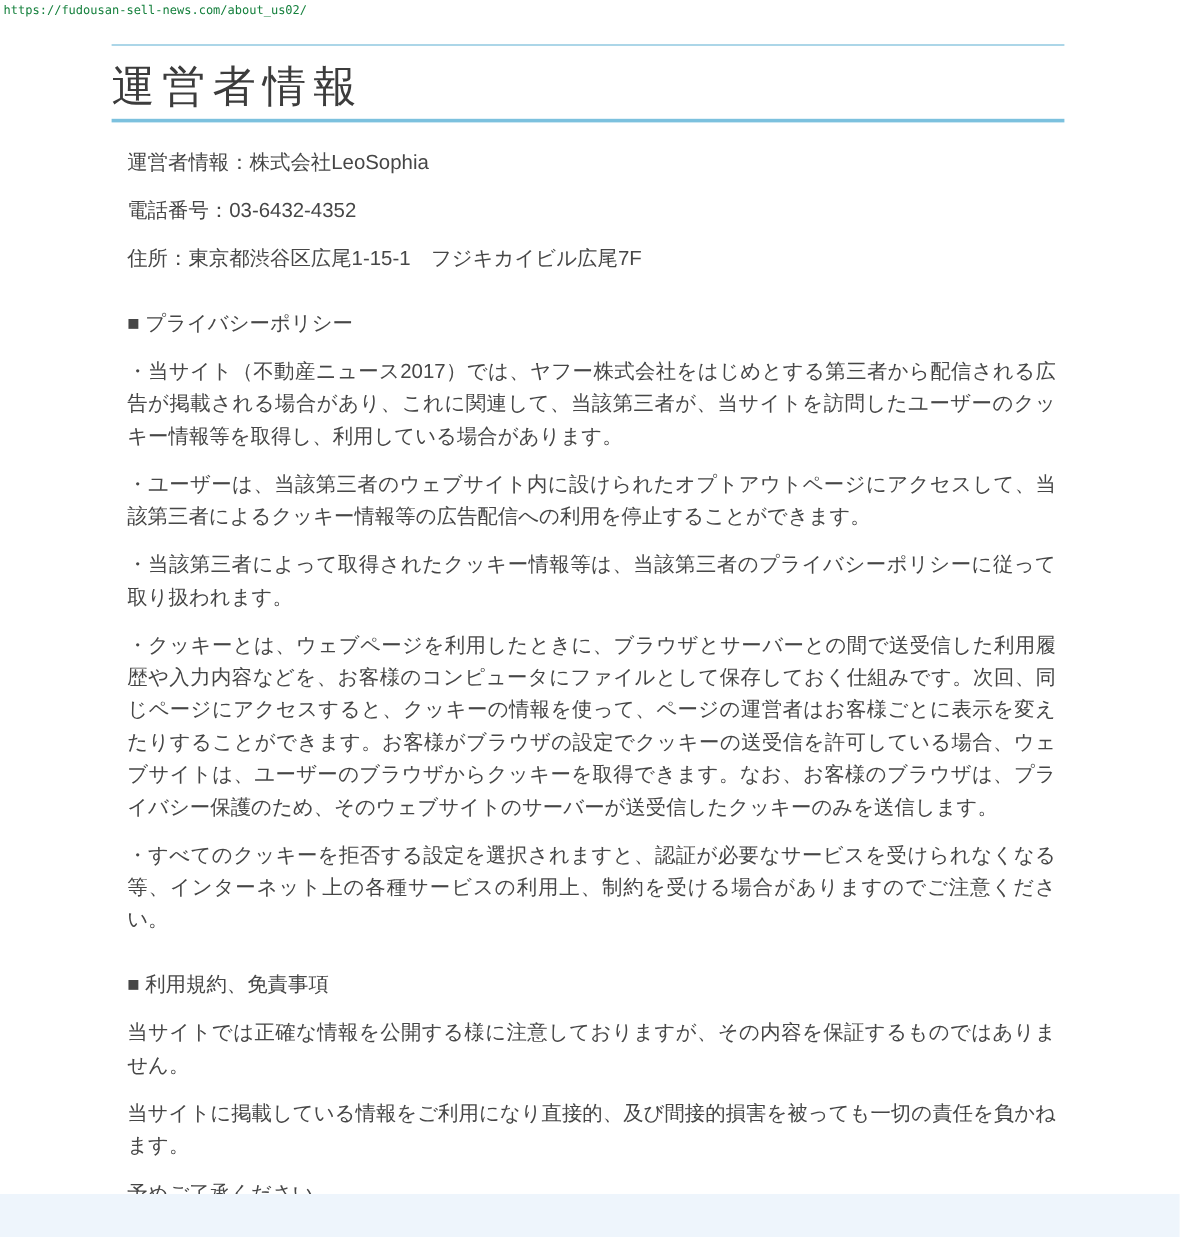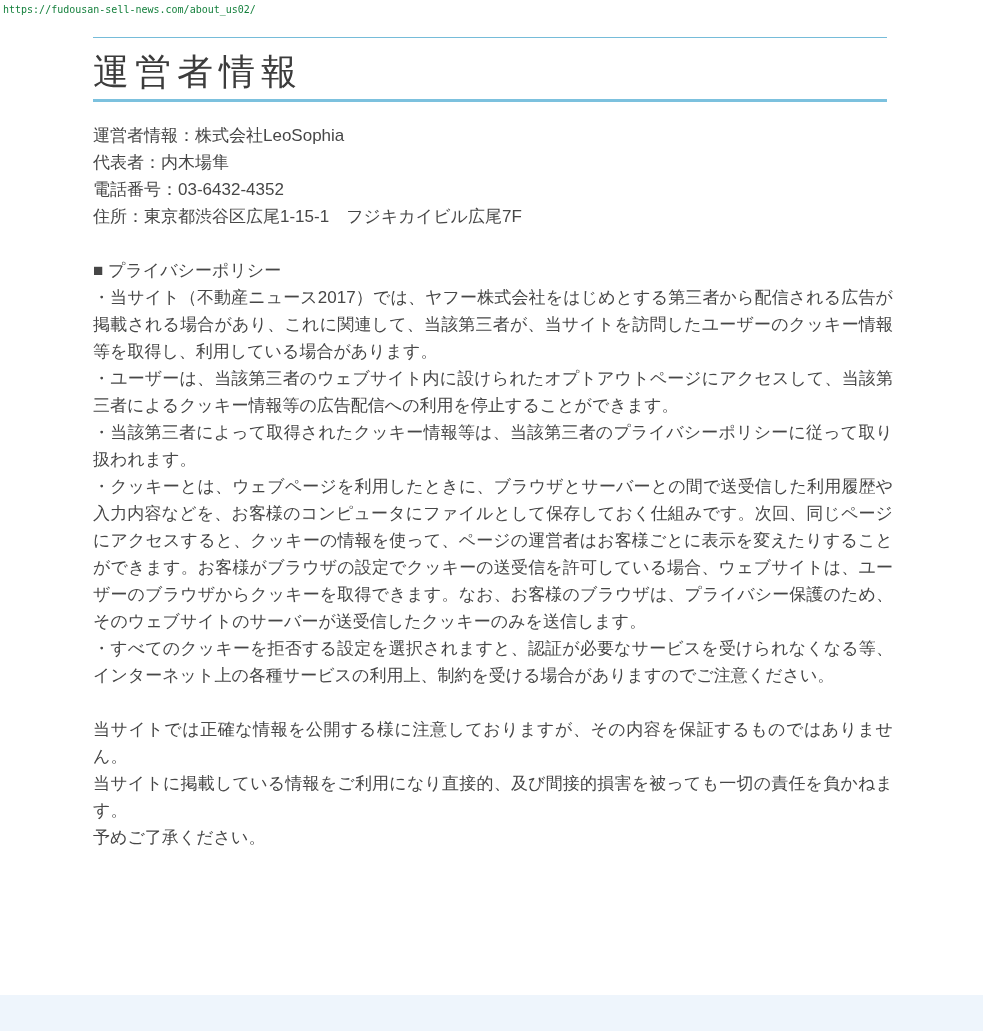--- a/index.html
+++ b/index.html
@@ -29,21 +29,21 @@
   }
   .rule{width:794px;}
   .rule-thin{height:1px;background:var(--accent-thin);}
   .rule-thick{height:3px;background:var(--accent-thick);}
   .page-title{
     font-size:36px;line-height:40px;letter-spacing:6px;
     font-weight:normal;color:var(--heading-text);
     margin:14px 0 7px 0;
   }
   section p{
-    margin:0;
+    margin:13px;
     font-size:17px;
     line-height:27px;
     text-align:justify;
     color:var(--body-text);
   }
   .operator{margin-top:20px;}
   .policy,.terms{margin-top:27px;}
   .footer-bar{
     position:absolute;left:0;bottom:0;
     width:983px;height:36px;
@@ -60,35 +60,35 @@
   <main class="content">
 
     <div class="rule rule-thin"></div>
 
     <h1 class="page-title">運営者情報</h1>
 
     <div class="rule rule-thick"></div>
 
     <section class="operator">
       <p>運営者情報：株式会社LeoSophia</p>
-      <p>代表者：内木場隼</p>
       <p>電話番号：03-6432-4352</p>
       <p>住所：東京都渋谷区広尾1-15-1　フジキカイビル広尾7F</p>
     </section>
 
     <section class="policy">
       <p class="sec-heading">■ プライバシーポリシー</p>
       <p>・当サイト（不動産ニュース2017）では、ヤフー株式会社をはじめとする第三者から配信される広告が掲載される場合があり、これに関連して、当該第三者が、当サイトを訪問したユーザーのクッキー情報等を取得し、利用している場合があります。</p>
       <p>・ユーザーは、当該第三者のウェブサイト内に設けられたオプトアウトページにアクセスして、当該第三者によるクッキー情報等の広告配信への利用を停止することができます。</p>
       <p>・当該第三者によって取得されたクッキー情報等は、当該第三者のプライバシーポリシーに従って取り扱われます。</p>
       <p>・クッキーとは、ウェブページを利用したときに、ブラウザとサーバーとの間で送受信した利用履歴や入力内容などを、お客様のコンピュータにファイルとして保存しておく仕組みです。次回、同じページにアクセスすると、クッキーの情報を使って、ページの運営者はお客様ごとに表示を変えたりすることができます。お客様がブラウザの設定でクッキーの送受信を許可している場合、ウェブサイトは、ユーザーのブラウザからクッキーを取得できます。なお、お客様のブラウザは、プライバシー保護のため、そのウェブサイトのサーバーが送受信したクッキーのみを送信します。</p>
       <p>・すべてのクッキーを拒否する設定を選択されますと、認証が必要なサービスを受けられなくなる等、インターネット上の各種サービスの利用上、制約を受ける場合がありますのでご注意ください。</p>
     </section>
 
     <section class="terms">
+      <p class="sec-heading">■ 利用規約、免責事項</p>
       <p>当サイトでは正確な情報を公開する様に注意しておりますが、その内容を保証するものではありません。</p>
       <p>当サイトに掲載している情報をご利用になり直接的、及び間接的損害を被っても一切の責任を負かねます。</p>
       <p>予めご了承ください。</p>
     </section>
 
   </main>
 
   <div class="footer-bar"></div>
 
 </div>

